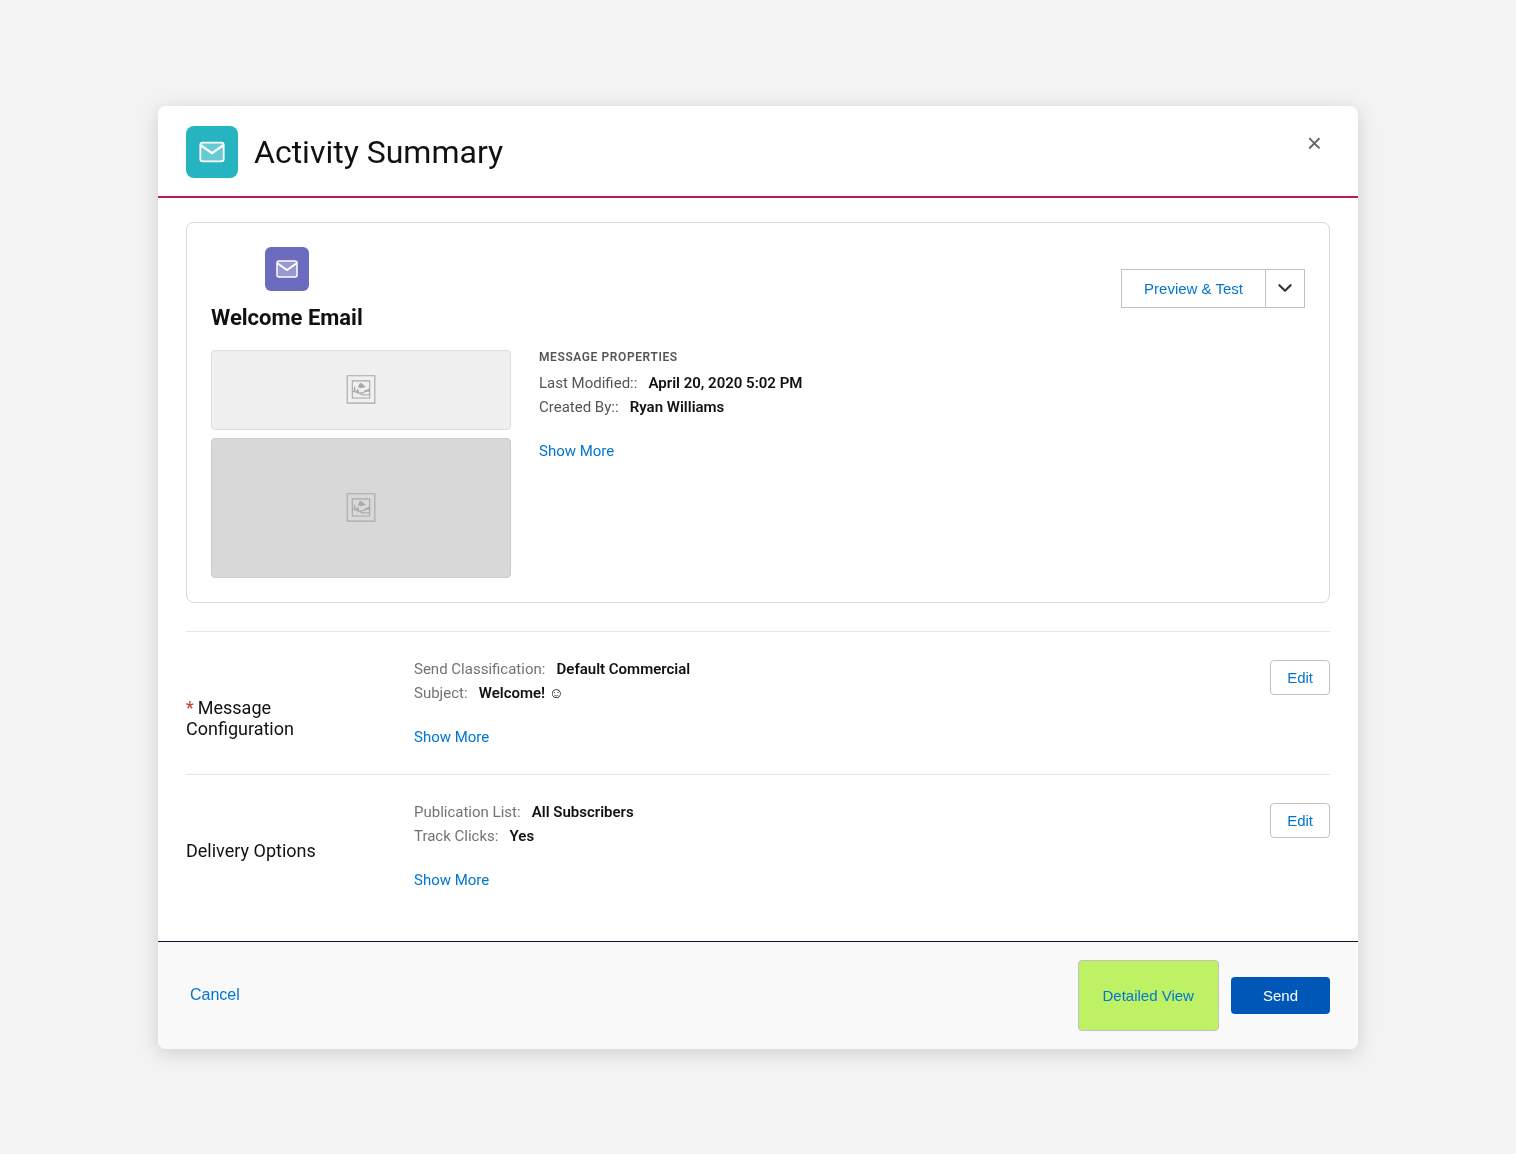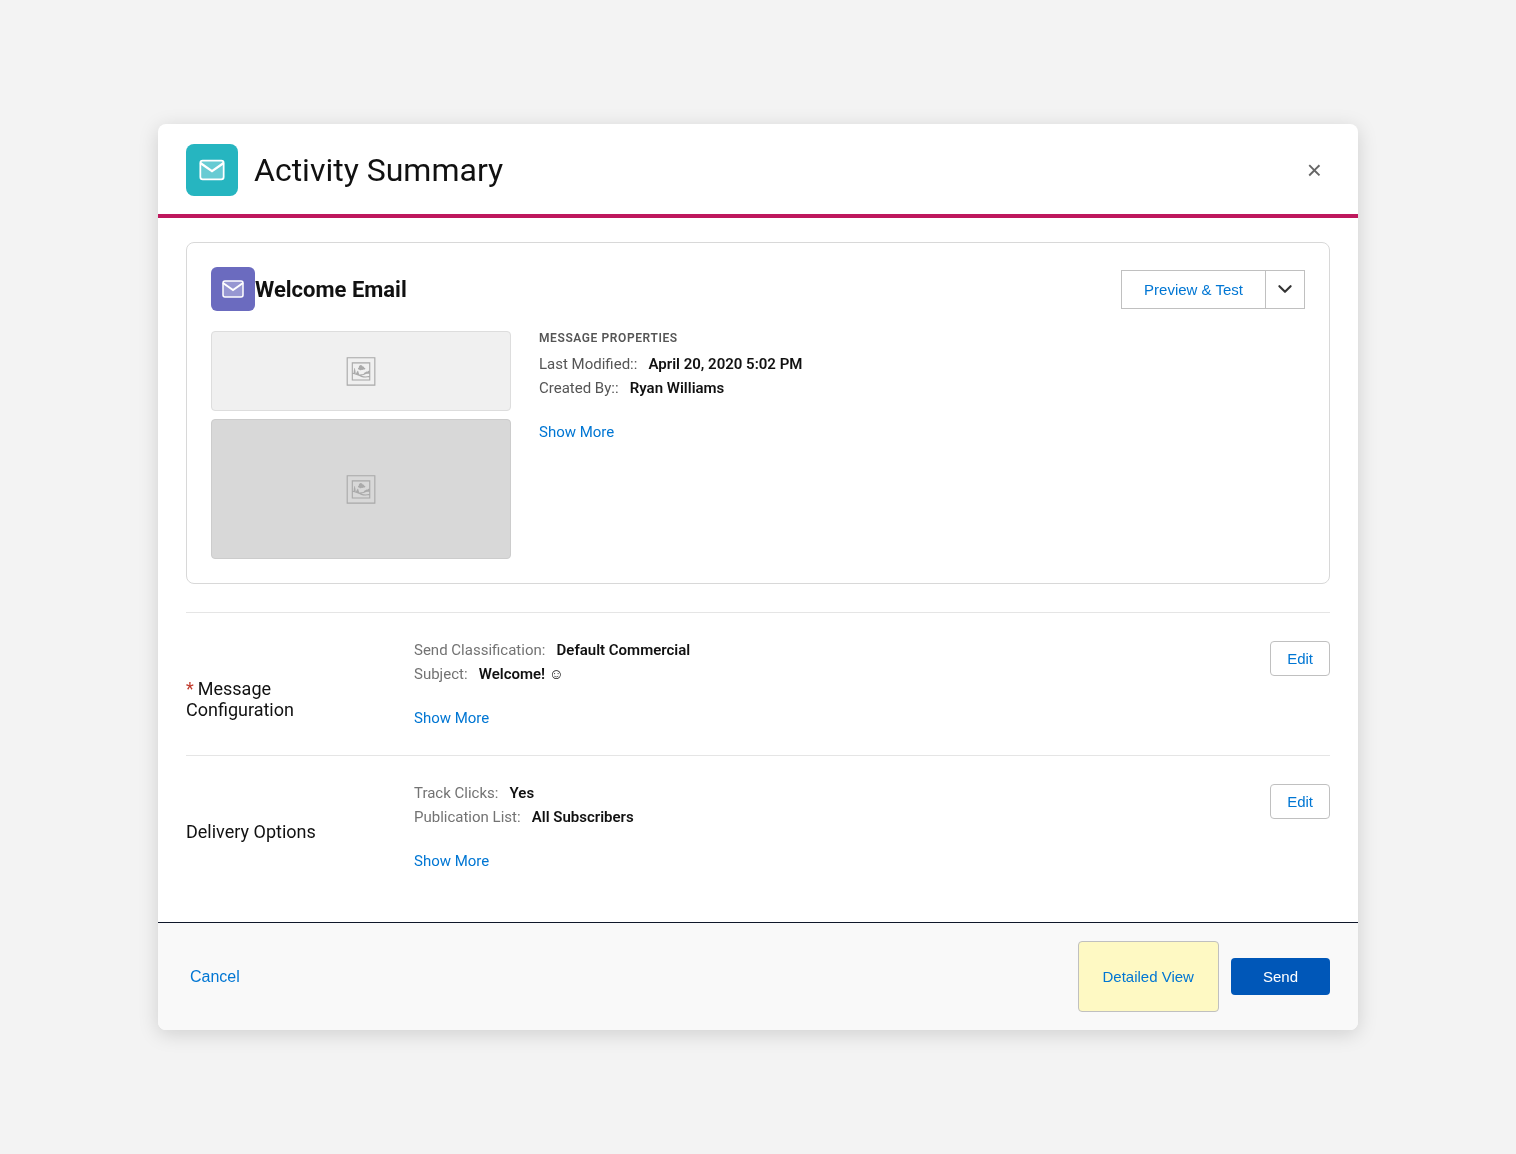--- a/index.html
+++ b/index.html
@@ -14,24 +14,24 @@
     .modal {
       background: #fff;
       width: 1200px;
       max-width: 100%;
       border-radius: 8px;
       box-shadow: 0 4px 20px rgba(0,0,0,0.15);
       overflow: hidden;
     }
     .modal-header {
       display: flex;
-      align-items: center;
+      align-items: flex-start;
       justify-content: space-between;
       padding: 20px 28px 18px 28px;
-      border-bottom: 4px solid #be185d;
+      border-bottom: 2px solid #be185d;
     }
     .modal-header-left {
       display: flex;
       align-items: center;
       gap: 16px;
     }
     .header-icon-box {
       width: 52px;
       height: 52px;
       background: #26b5c0;
@@ -72,20 +72,22 @@
     }
     .email-card-header {
       display: flex;
       align-items: center;
       justify-content: space-between;
       margin-bottom: 20px;
     }
     .email-card-title-group {
       display: flex;
       align-items: center;
+      gap: 14px;
+      flex-direction: column;
     }
     .email-icon-box {
       width: 44px;
       height: 44px;
       background: #6b6bbf;
       border-radius: 6px;
       display: flex;
       align-items: center;
       justify-content: center;
     }
@@ -260,21 +262,21 @@
       font-size: 16px;
       cursor: pointer;
       padding: 8px 4px;
     }
     .footer-right {
       display: flex;
       gap: 12px;
       align-items: center;
     }
     .detailed-view-btn {
-      background: #fef9c3;
+      background: #bef264;
       border: 1px solid #c0c0c0;
       border-radius: 4px;
       padding: 26px 24px;
       font-size: 15px;
       color: #0076d3;
       cursor: pointer;
     }
     .done-btn {
       background: #0057b8;
       border: none;
@@ -378,28 +380,28 @@
         <button class="edit-btn">Edit</button>
       </div>
     </div>
 
     <div class="section-row">
       <div class="section-label-col">
         <div class="section-label">Delivery Options</div>
       </div>
       <div class="section-content-col">
         <div class="content-row">
+          <span class="c-key">Publication List:</span>
+          &nbsp;
+          <span class="c-val">All Subscribers</span>
+        </div>
+        <div class="content-row">
           <span class="c-key">Track Clicks:</span>
           &nbsp;
           <span class="c-val">Yes</span>
-        </div>
-        <div class="content-row">
-          <span class="c-key">Publication List:</span>
-          &nbsp;
-          <span class="c-val">All Subscribers</span>
         </div>
         <a class="show-more-link">Show More</a>
       </div>
       <div class="section-edit-col">
         <button class="edit-btn">Edit</button>
       </div>
     </div>
 
   </div>
 

